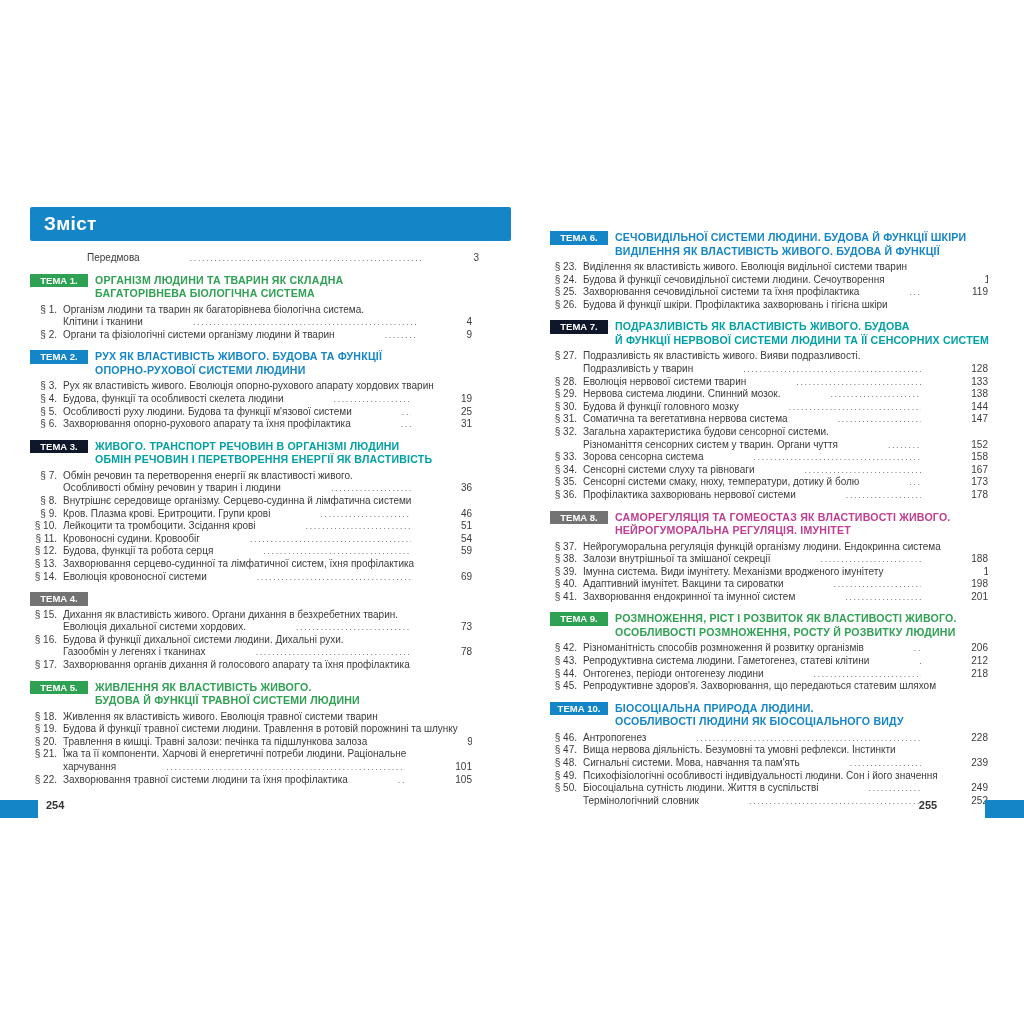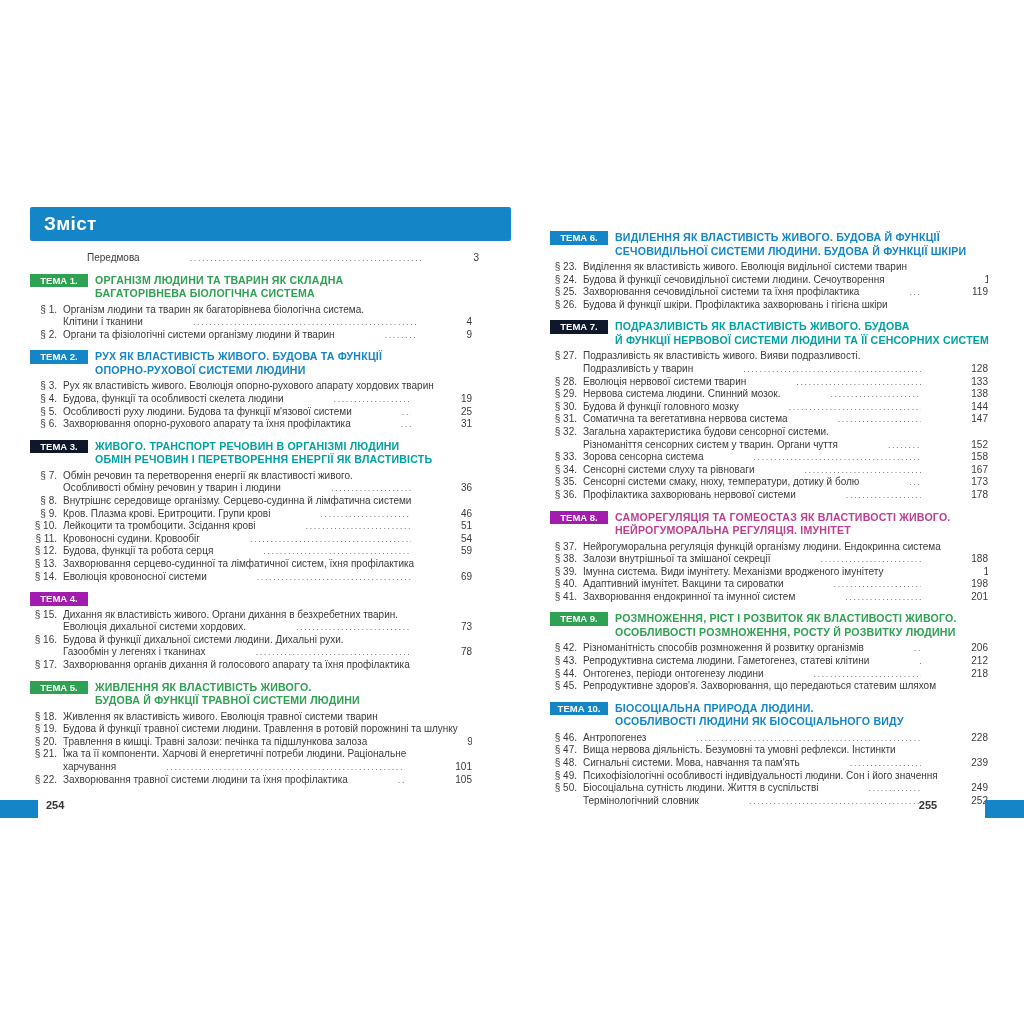--- a/index.html
+++ b/index.html
@@ -28,21 +28,21 @@
   .topic-head{display:flex;align-items:flex-start;margin-bottom:3px;}
   .badge{flex-shrink:0;min-width:46px;text-align:center;color:#fff;font-weight:bold;font-size:9.5px;line-height:13.5px;padding:0 6px;margin-right:7px;}
   .ttl{font-weight:bold;font-size:10.6px;line-height:13.5px;letter-spacing:.2px;}
 
   .entries-left{width:442px;}
   .entries-right{width:438px;}
 
   .bg-green{background:#2fa153;}   .c-green{color:#2fa153;}
   .bg-blue{background:#1486c8;}    .c-blue{color:#1486c8;}
   .bg-teal{background:#0f172a;}    .c-teal{color:#00a1a5;}
-  .bg-magenta{background:#a21caf;} .c-magenta{color:#bf3d92;}
+  .bg-magenta{background:#737373;} .c-magenta{color:#bf3d92;}
 
   .footer-num{position:absolute;top:799px;font-size:11px;font-weight:bold;color:#333;}
   .fn-left{left:46px;}
   .fn-right{left:910px;width:36px;text-align:center;}
   .binding{position:absolute;top:800px;height:18px;background:#1486c8;}
   .bind-left{left:0;width:38px;}
   .bind-right{right:0;width:39px;}
 </style>
 </head>
 <body>
@@ -344,22 +344,22 @@
       </div>
 
   </div>
 
   <div class="col col-right">
     <div id="right-topics">
         <div class="topic">
           <div class="topic-head">
             <span class="badge bg-blue">ТЕМА 6.</span>
             <div class="ttl c-blue">
+              <div>СЕЧОВИДІЛЬНОЇ СИСТЕМИ ЛЮДИНИ. БУДОВА Й ФУНКЦІЇ ШКІРИ</div>
               <div>ВИДІЛЕННЯ ЯК ВЛАСТИВІСТЬ ЖИВОГО. БУДОВА Й ФУНКЦІЇ</div>
-              <div>СЕЧОВИДІЛЬНОЇ СИСТЕМИ ЛЮДИНИ. БУДОВА Й ФУНКЦІЇ ШКІРИ</div>
             </div>
           </div>
           <div class="entries entries-right">
             <div class="entry">
               <span class="enum">§ 23.</span>
               <div class="ebody ">
                 <div class="eline lead">
                   <span class="etext">Виділення як властивість живого. Еволюція видільної системи тварин</span>
                   <span class="dots"></span>
                   <span class="epage">109</span>

